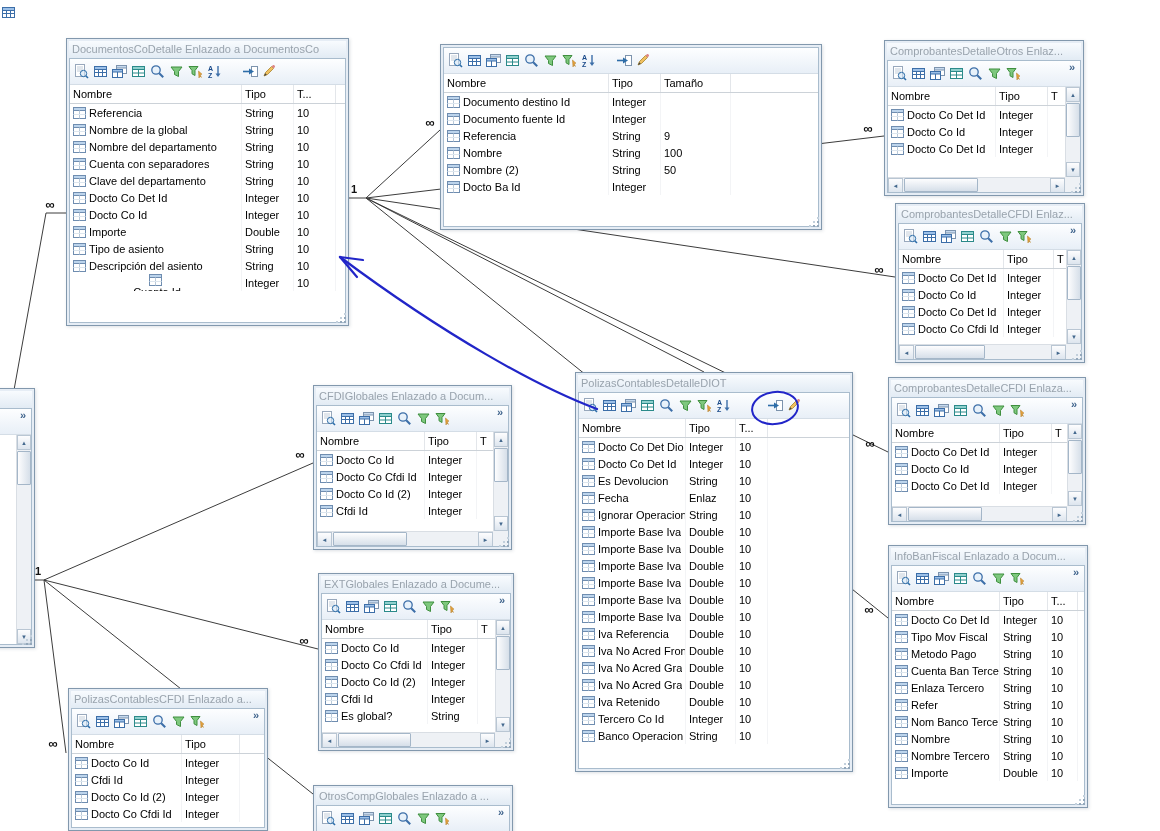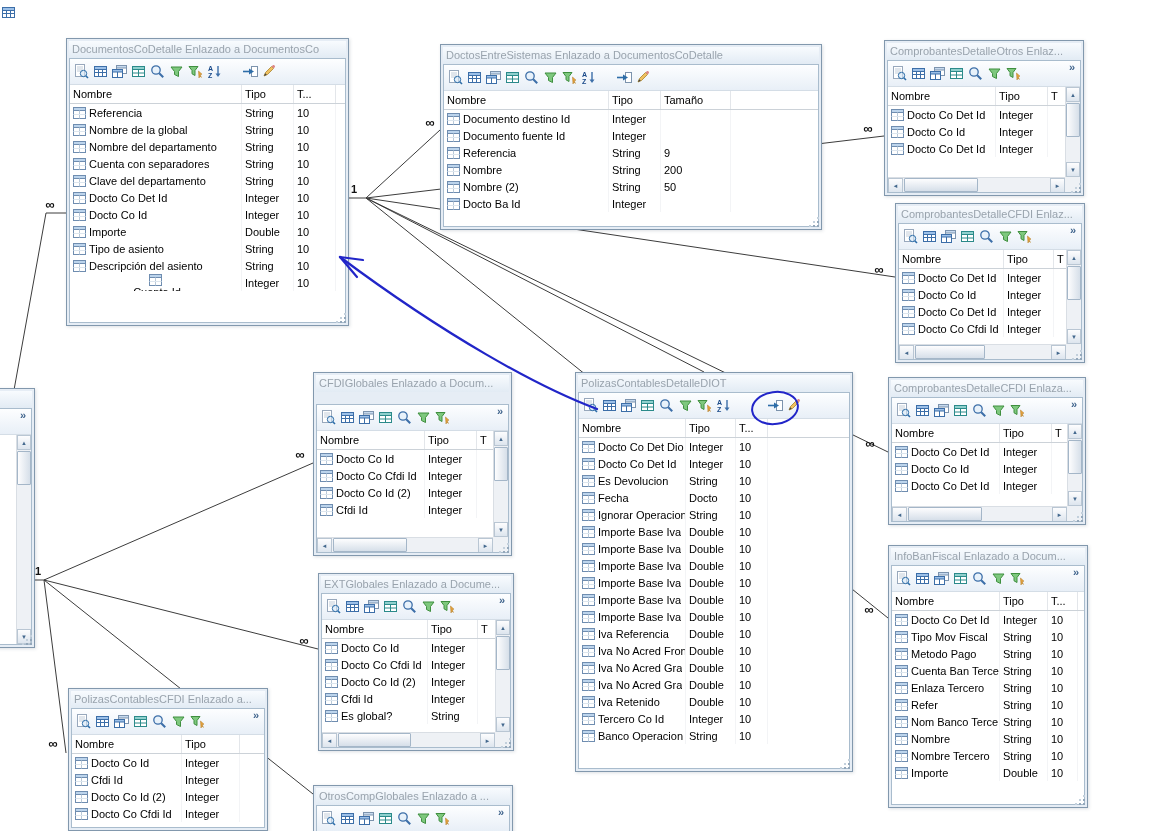--- a/index.html
+++ b/index.html
@@ -294,21 +294,20 @@
               </span>
               <span class="cell" style="width: 52px;">Integer</span>
               <span class="cell" style="width: 42px;">10</span>
             </div>
           </div>
         </div>
       </div>
       <div class="grip"></div>
     </div>
     <div class="win" style="left: 440px; top: 44px; width: 382px; height: 186px;">
-      <div class="win-title"><span>DoctosEntreSistemas Enlazado a DocumentosCoDetalle</span></div>
       <div class="win-body">
         <div class="toolbar">
           <span class="tbi">
             <svg width="15" height="15" viewBox="0 0 15 15">
               <rect x="1.5" y="0.5" width="9" height="12" fill="#fff" stroke="#98a8bc"></rect>
               <line x1="3" y1="3" x2="9" y2="3" stroke="#c2cdd9"></line>
               <line x1="3" y1="5" x2="9" y2="5" stroke="#c2cdd9"></line>
               <line x1="3" y1="7" x2="9" y2="7" stroke="#c2cdd9"></line>
               <circle cx="9.5" cy="9.5" r="3.2" fill="rgba(210,228,245,0.6)" stroke="#2d6da8"></circle>
               <line x1="11.8" y1="11.8" x2="14" y2="14" stroke="#2d6da8" stroke-width="1.6"></line>
@@ -431,21 +430,21 @@
               <span class="cell" style="width: 165px;">
                 <span class="ficon"><svg width="13" height="12" viewBox="0 0 13 12">
                     <rect x="0.5" y="0.5" width="12" height="11" fill="#fff" stroke="#6f8db0"></rect>
                     <rect x="0.5" y="0.5" width="12" height="3" fill="#bcd4ec" stroke="#6f8db0"></rect>
                     <line x1="6.5" y1="3.5" x2="6.5" y2="11.5" stroke="#b9c9d9"></line>
                     <line x1="0.5" y1="7.5" x2="12.5" y2="7.5" stroke="#dde6ee"></line>
                   </svg></span>
                 <span>Nombre</span>
               </span>
               <span class="cell" style="width: 52px;">String</span>
-              <span class="cell" style="width: 70px;">200</span>
+              <span class="cell" style="width: 70px;">100</span>
             </div>
             <div class="grow">
               <span class="cell" style="width: 165px;">
                 <span class="ficon"><svg width="13" height="12" viewBox="0 0 13 12">
                     <rect x="0.5" y="0.5" width="12" height="11" fill="#fff" stroke="#6f8db0"></rect>
                     <rect x="0.5" y="0.5" width="12" height="3" fill="#bcd4ec" stroke="#6f8db0"></rect>
                     <line x1="6.5" y1="3.5" x2="6.5" y2="11.5" stroke="#b9c9d9"></line>
                     <line x1="0.5" y1="7.5" x2="12.5" y2="7.5" stroke="#dde6ee"></line>
                   </svg></span>
                 <span>Nombre (2)</span>
@@ -1041,21 +1040,21 @@
                 <span>Importe</span>
               </span>
               <span class="cell" style="width: 48px;">Double</span>
               <span class="cell" style="width: 30px;">10</span>
             </div>
           </div>
         </div>
       </div>
       <div class="grip"></div>
     </div>
-    <div class="win" style="left: 313px; top: 372px; width: 199px; height: 184px; gap: 12px;">
+    <div class="win" style="left: 313px; top: 385px; width: 199px; height: 165px;">
       <div class="win-title"><span>CFDIGlobales Enlazado a Docum...</span></div>
       <div class="win-body">
         <div class="toolbar">
           <span class="tbi">
             <svg width="15" height="15" viewBox="0 0 15 15">
               <rect x="1.5" y="0.5" width="9" height="12" fill="#fff" stroke="#98a8bc"></rect>
               <line x1="3" y1="3" x2="9" y2="3" stroke="#c2cdd9"></line>
               <line x1="3" y1="5" x2="9" y2="5" stroke="#c2cdd9"></line>
               <line x1="3" y1="7" x2="9" y2="7" stroke="#c2cdd9"></line>
               <circle cx="9.5" cy="9.5" r="3.2" fill="rgba(210,228,245,0.6)" stroke="#2d6da8"></circle>
@@ -1460,21 +1459,21 @@
             <div class="grow">
               <span class="cell" style="width: 107px;">
                 <span class="ficon"><svg width="13" height="12" viewBox="0 0 13 12">
                     <rect x="0.5" y="0.5" width="12" height="11" fill="#fff" stroke="#6f8db0"></rect>
                     <rect x="0.5" y="0.5" width="12" height="3" fill="#bcd4ec" stroke="#6f8db0"></rect>
                     <line x1="6.5" y1="3.5" x2="6.5" y2="11.5" stroke="#b9c9d9"></line>
                     <line x1="0.5" y1="7.5" x2="12.5" y2="7.5" stroke="#dde6ee"></line>
                   </svg></span>
                 <span>Fecha</span>
               </span>
-              <span class="cell" style="width: 50px;">Docto</span>
+              <span class="cell" style="width: 50px;">Enlaz</span>
               <span class="cell" style="width: 32px;">10</span>
             </div>
             <div class="grow">
               <span class="cell" style="width: 107px;">
                 <span class="ficon"><svg width="13" height="12" viewBox="0 0 13 12">
                     <rect x="0.5" y="0.5" width="12" height="11" fill="#fff" stroke="#6f8db0"></rect>
                     <rect x="0.5" y="0.5" width="12" height="3" fill="#bcd4ec" stroke="#6f8db0"></rect>
                     <line x1="6.5" y1="3.5" x2="6.5" y2="11.5" stroke="#b9c9d9"></line>
                     <line x1="0.5" y1="7.5" x2="12.5" y2="7.5" stroke="#dde6ee"></line>
                   </svg></span>

